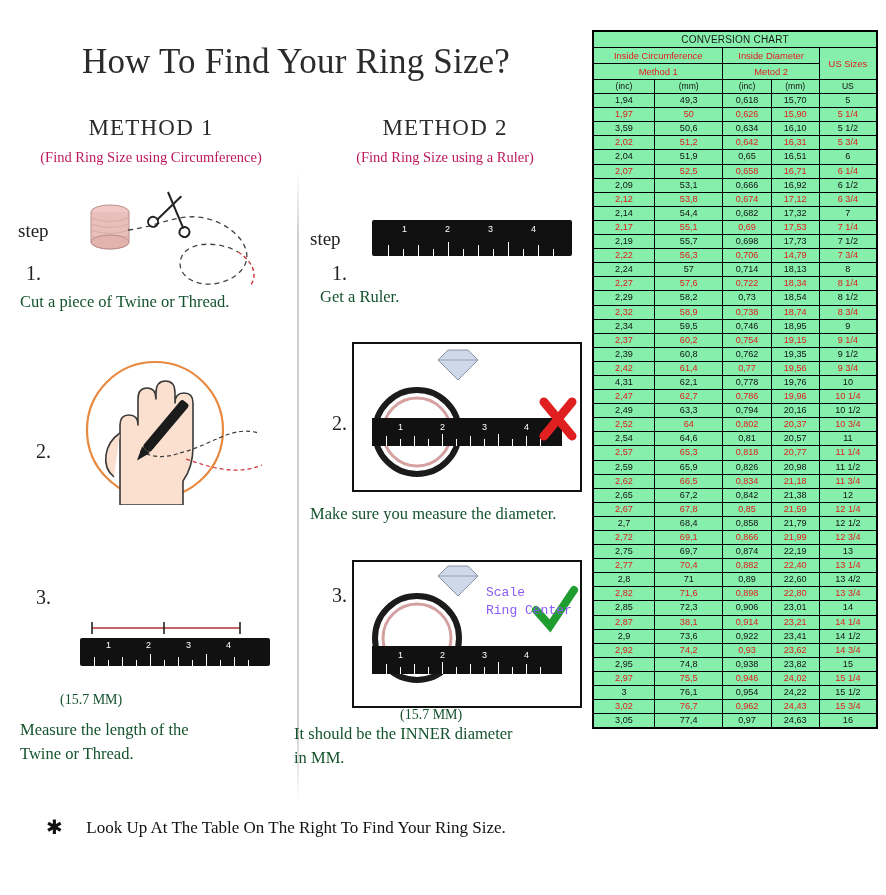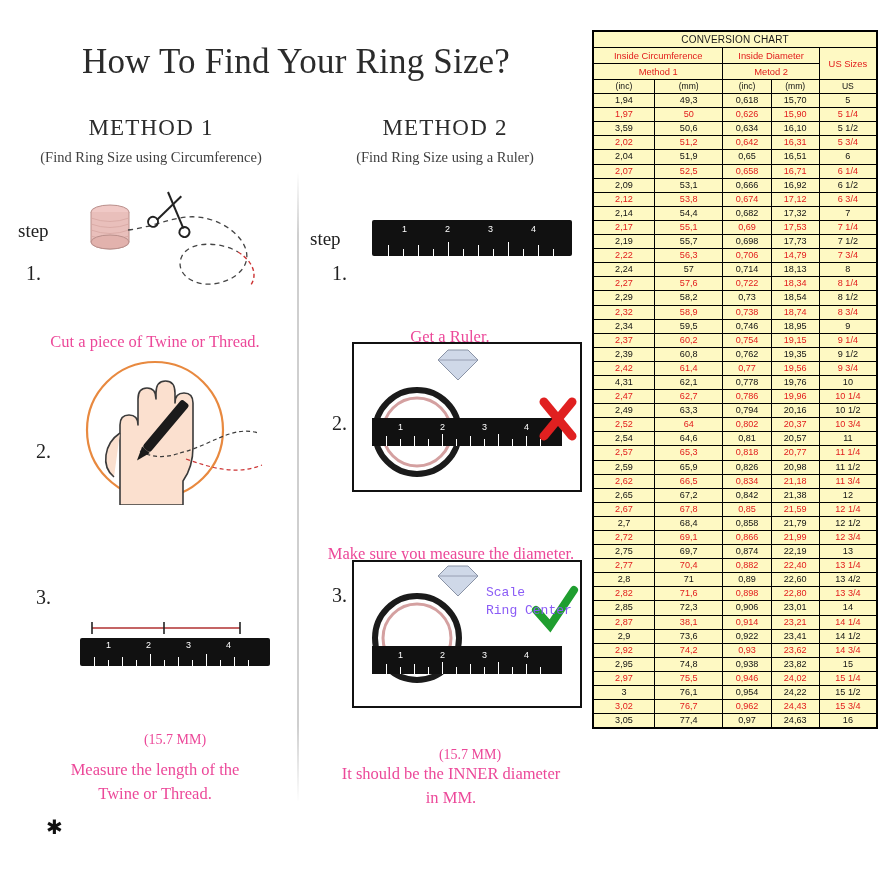--- a/index.html
+++ b/index.html
@@ -42,21 +42,21 @@
   .method-title {
     text-align: center;
     font-size: 23px;
     letter-spacing: 1.2px;
     color: #2b2b2b;
   }
   .method-sub {
     text-align: center;
     font-size: 14.5px;
     margin-top: 8px;
-    color: #404040;
+    color: #be185d;
   }
 
   
   #method-divider {
     position: absolute;
     left: 297px; top: 172px;
     width: 2px; height: 630px;
     background: linear-gradient(to bottom, rgba(180,180,180,0), #cfcfcf 10%, #cfcfcf 88%, rgba(180,180,180,0));
   }
 
@@ -66,24 +66,22 @@
     color: #222;
   }
   .step-num {
     position: absolute;
     font-size: 20px;
     color: #222;
   }
   .caption {
     position: absolute;
     font-size: 16.5px;
-    text-align: center;
-    color: #ec4899;
+    color: #14532d;
     line-height: 1.45;
-    margin-top: 40px;
   }
   .caption.small { font-size: 14px; }
 
   
   .illus { position: absolute; }
 
   
   .ruler {
     position: relative;
     background: #111;
@@ -111,21 +109,21 @@
     box-sizing: border-box;
   }
 
   
   #conversion-chart {
     position: absolute;
     left: 592px; top: 30px;
     width: 286px;
     border: 1px solid #000;
     box-sizing: border-box;
-    background: #fef9c3;
+    background: #86efac;
   }
   table.conv {
     border-collapse: collapse;
     width: 100%;
     font-family: "Liberation Sans", sans-serif;
     font-size: 9.1px;
   }
   table.conv td, table.conv th {
     border: 1px solid #000;
     text-align: center;
@@ -369,24 +367,25 @@
       </g>
       <g stroke="#1f9e2f" stroke-width="8" stroke-linecap="round" fill="none">
         <polyline points="182,48 196,64 220,28"></polyline>
       </g>
     </svg>
     <div style="position:absolute; left:132px; top:22px; font-family:'Liberation Mono', monospace; font-size:13px; color:#8b5cf6; white-space:pre-line; line-height:1.35;">Scale
 Ring Center</div>
   </div>
 
   <div class="caption small" style="left:400px; top:705px; width:140px;">(15.7 MM)</div>
-  <div class="caption" style="left:310px; top:722px; width:282px; white-space:pre-line;">It should be the INNER diameter
+  <div class="caption" style="left:294px; top:722px; width:282px; white-space:pre-line;">It should be the INNER diameter
 in MM.</div>
 
   <div id="footer-star">✱</div>
+  <div id="footer-note">Look Up  At The Table On The Right To Find Your Ring Size.</div>
 </div>
 
 <div id="conversion-chart">
   <table class="conv">
     <thead>
       <tr>
         <th colspan="5" class="conv-title">CONVERSION CHART</th>
       </tr>
       <tr>
         <th colspan="2" class="hdr-red">

